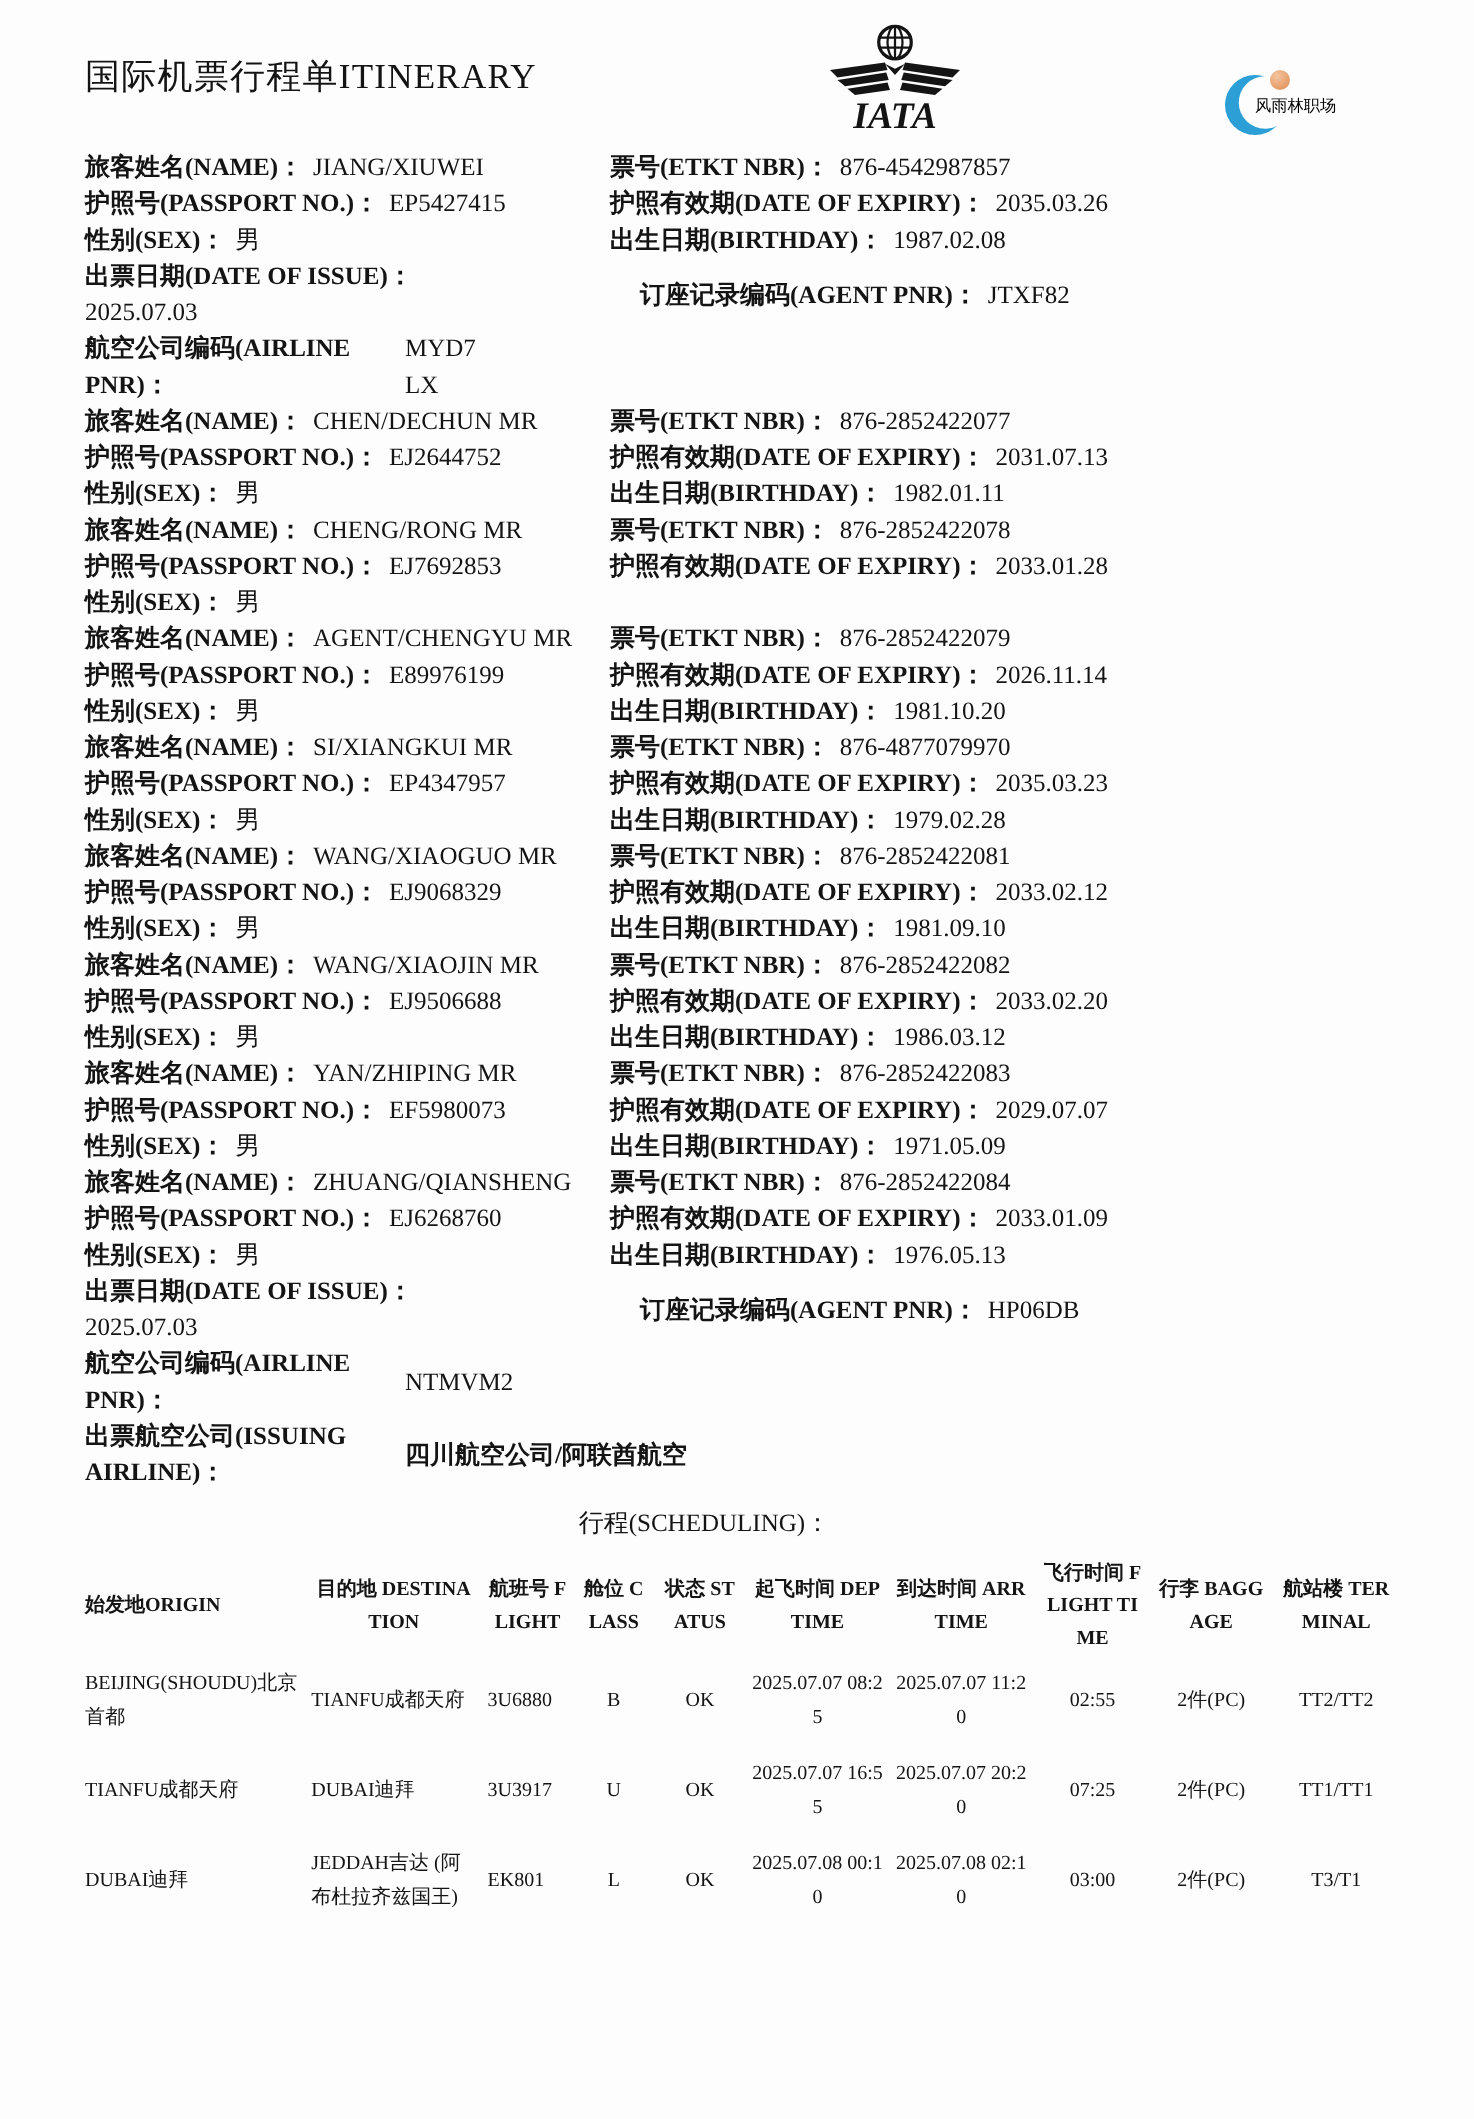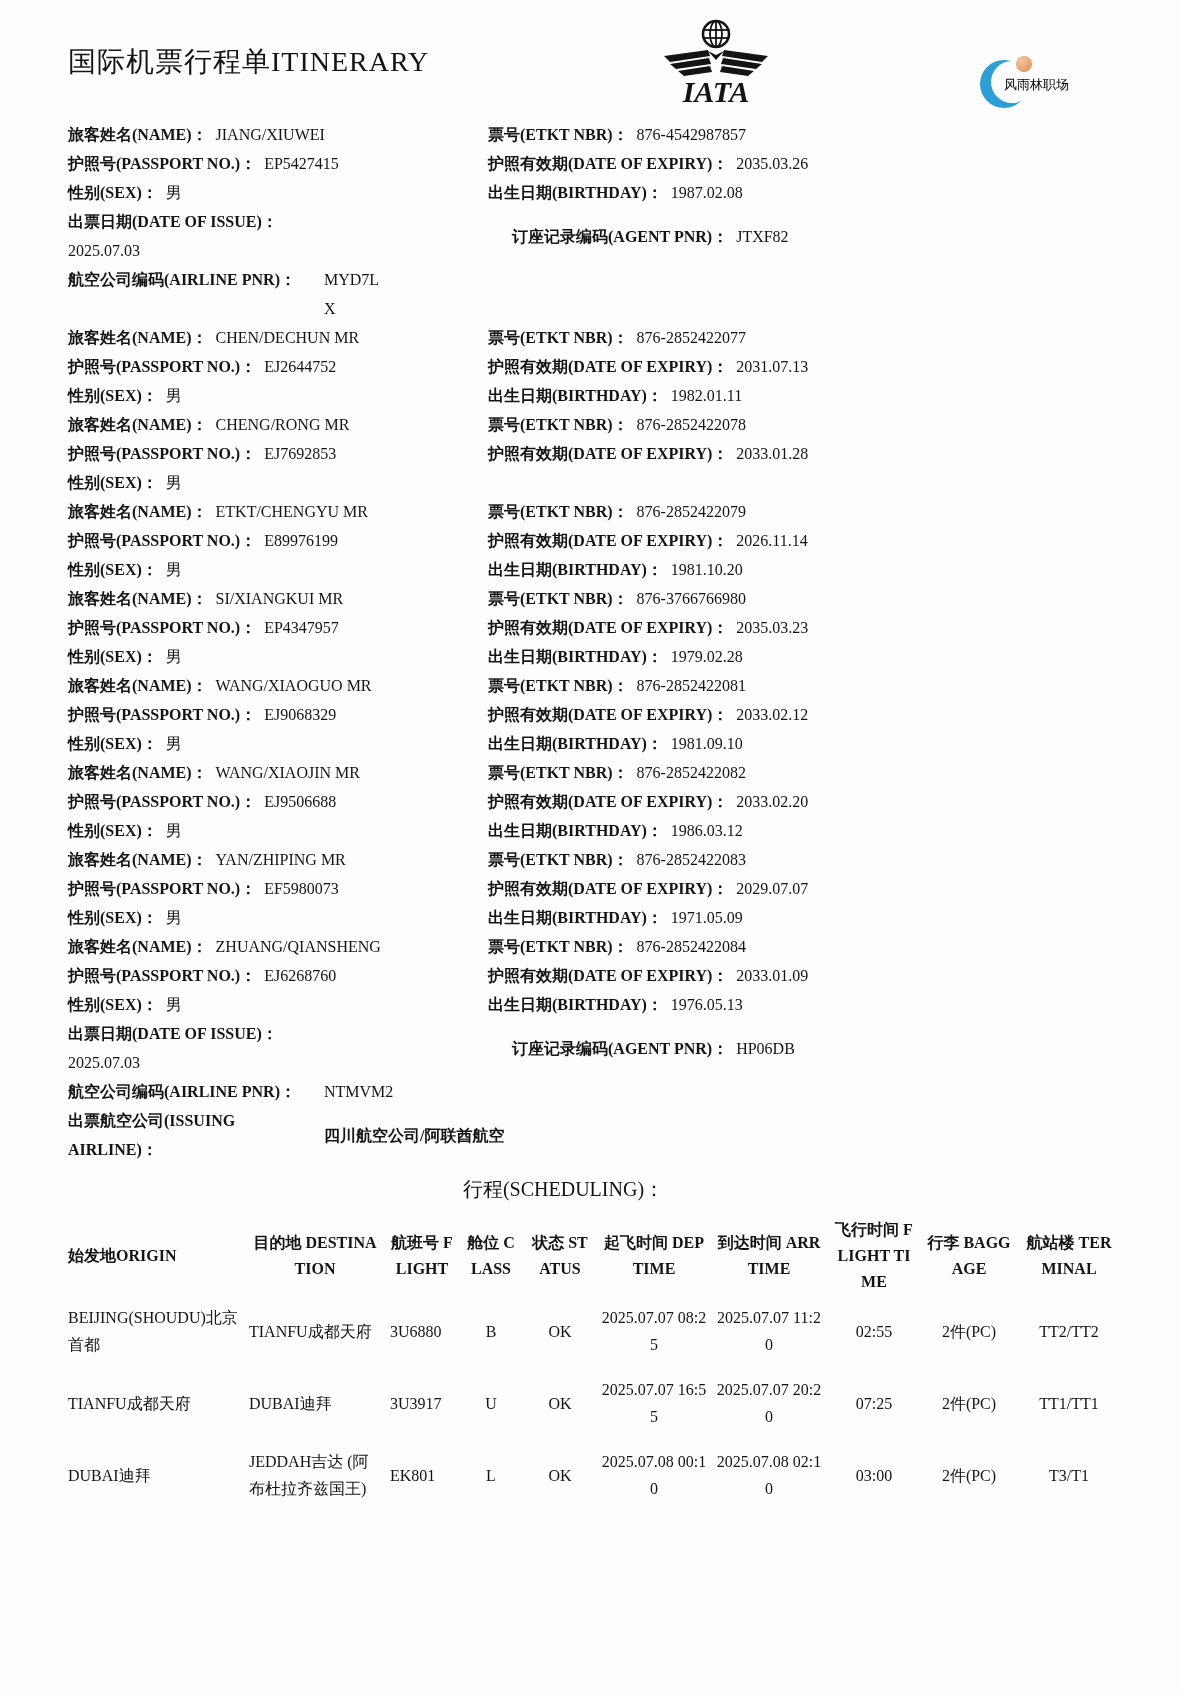--- a/index.html
+++ b/index.html
@@ -22,21 +22,21 @@
   .iata text { font-family:"Liberation Serif","DejaVu Serif",serif; font-weight:700; font-style:italic; }
   .wm { position:absolute; left:900px; top:42px; width:180px; height:62px; }
   .wm-crescent { position:absolute; left:12px; top:6px; width:48px; height:48px; border-radius:50%; background:#2b9fd6; }
   .wm-crescent::after { content:""; position:absolute; left:11px; top:1px; width:42px; height:42px; border-radius:50%; background:#fdfdfd; }
   .wm-ball { position:absolute; left:48px; top:2px; width:16px; height:16px; border-radius:50%;
     background:radial-gradient(circle at 35% 30%, #f3c4a0, #e08a4e); }
   .wm-text { position:absolute; left:36px; top:22px; font-size:13px; color:#000000;
     font-family:"Liberation Sans","DejaVu Sans",sans-serif; white-space:nowrap; }
 
   
-  .info { font-size:16px; line-height:29px; margin-top:8px; }
+  .info { font-size:20px; line-height:29px; margin-top:8px; }
   .irow { display:flex; }
   .cell { }
   .cell.l { width:420px; flex:none; }
   .cell.r { flex:1; }
   .lbl { font-weight:700; }
   .val { padding-left:8px; }
   
   .stack .lbl { display:block; }
   .stack .val { display:block; padding-left:0; }
   .center-self { align-self:center; padding-left:24px; }
@@ -142,35 +142,35 @@
     </div>
     <div class="irow">
       <div class="cell l"><span class="lbl">护照号(PASSPORT NO.)：</span><span class="val">EJ7692853</span></div>
       <div class="cell r"><span class="lbl">护照有效期(DATE OF EXPIRY)：</span><span class="val">2033.01.28</span></div>
     </div>
     <div class="irow">
       <div class="cell l"><span class="lbl">性别(SEX)：</span><span class="val">男</span></div>
     </div>
 
     <div class="irow">
-      <div class="cell l"><span class="lbl">旅客姓名(NAME)：</span><span class="val">ETKT/CHENGYU MR</span></div>
+      <div class="cell l"><span class="lbl">旅客姓名(NAME)：</span><span class="val">AGENT/CHENGYU MR</span></div>
       <div class="cell r"><span class="lbl">票号(ETKT NBR)：</span><span class="val">876-2852422079</span></div>
     </div>
     <div class="irow">
       <div class="cell l"><span class="lbl">护照号(PASSPORT NO.)：</span><span class="val">E89976199</span></div>
       <div class="cell r"><span class="lbl">护照有效期(DATE OF EXPIRY)：</span><span class="val">2026.11.14</span></div>
     </div>
     <div class="irow">
       <div class="cell l"><span class="lbl">性别(SEX)：</span><span class="val">男</span></div>
       <div class="cell r"><span class="lbl">出生日期(BIRTHDAY)：</span><span class="val">1981.10.20</span></div>
     </div>
 
     <div class="irow">
       <div class="cell l"><span class="lbl">旅客姓名(NAME)：</span><span class="val">SI/XIANGKUI MR</span></div>
-      <div class="cell r"><span class="lbl">票号(ETKT NBR)：</span><span class="val">876-3766766980</span></div>
+      <div class="cell r"><span class="lbl">票号(ETKT NBR)：</span><span class="val">876-4877079970</span></div>
     </div>
     <div class="irow">
       <div class="cell l"><span class="lbl">护照号(PASSPORT NO.)：</span><span class="val">EP4347957</span></div>
       <div class="cell r"><span class="lbl">护照有效期(DATE OF EXPIRY)：</span><span class="val">2035.03.23</span></div>
     </div>
     <div class="irow">
       <div class="cell l"><span class="lbl">性别(SEX)：</span><span class="val">男</span></div>
       <div class="cell r"><span class="lbl">出生日期(BIRTHDAY)：</span><span class="val">1979.02.28</span></div>
     </div>
 

